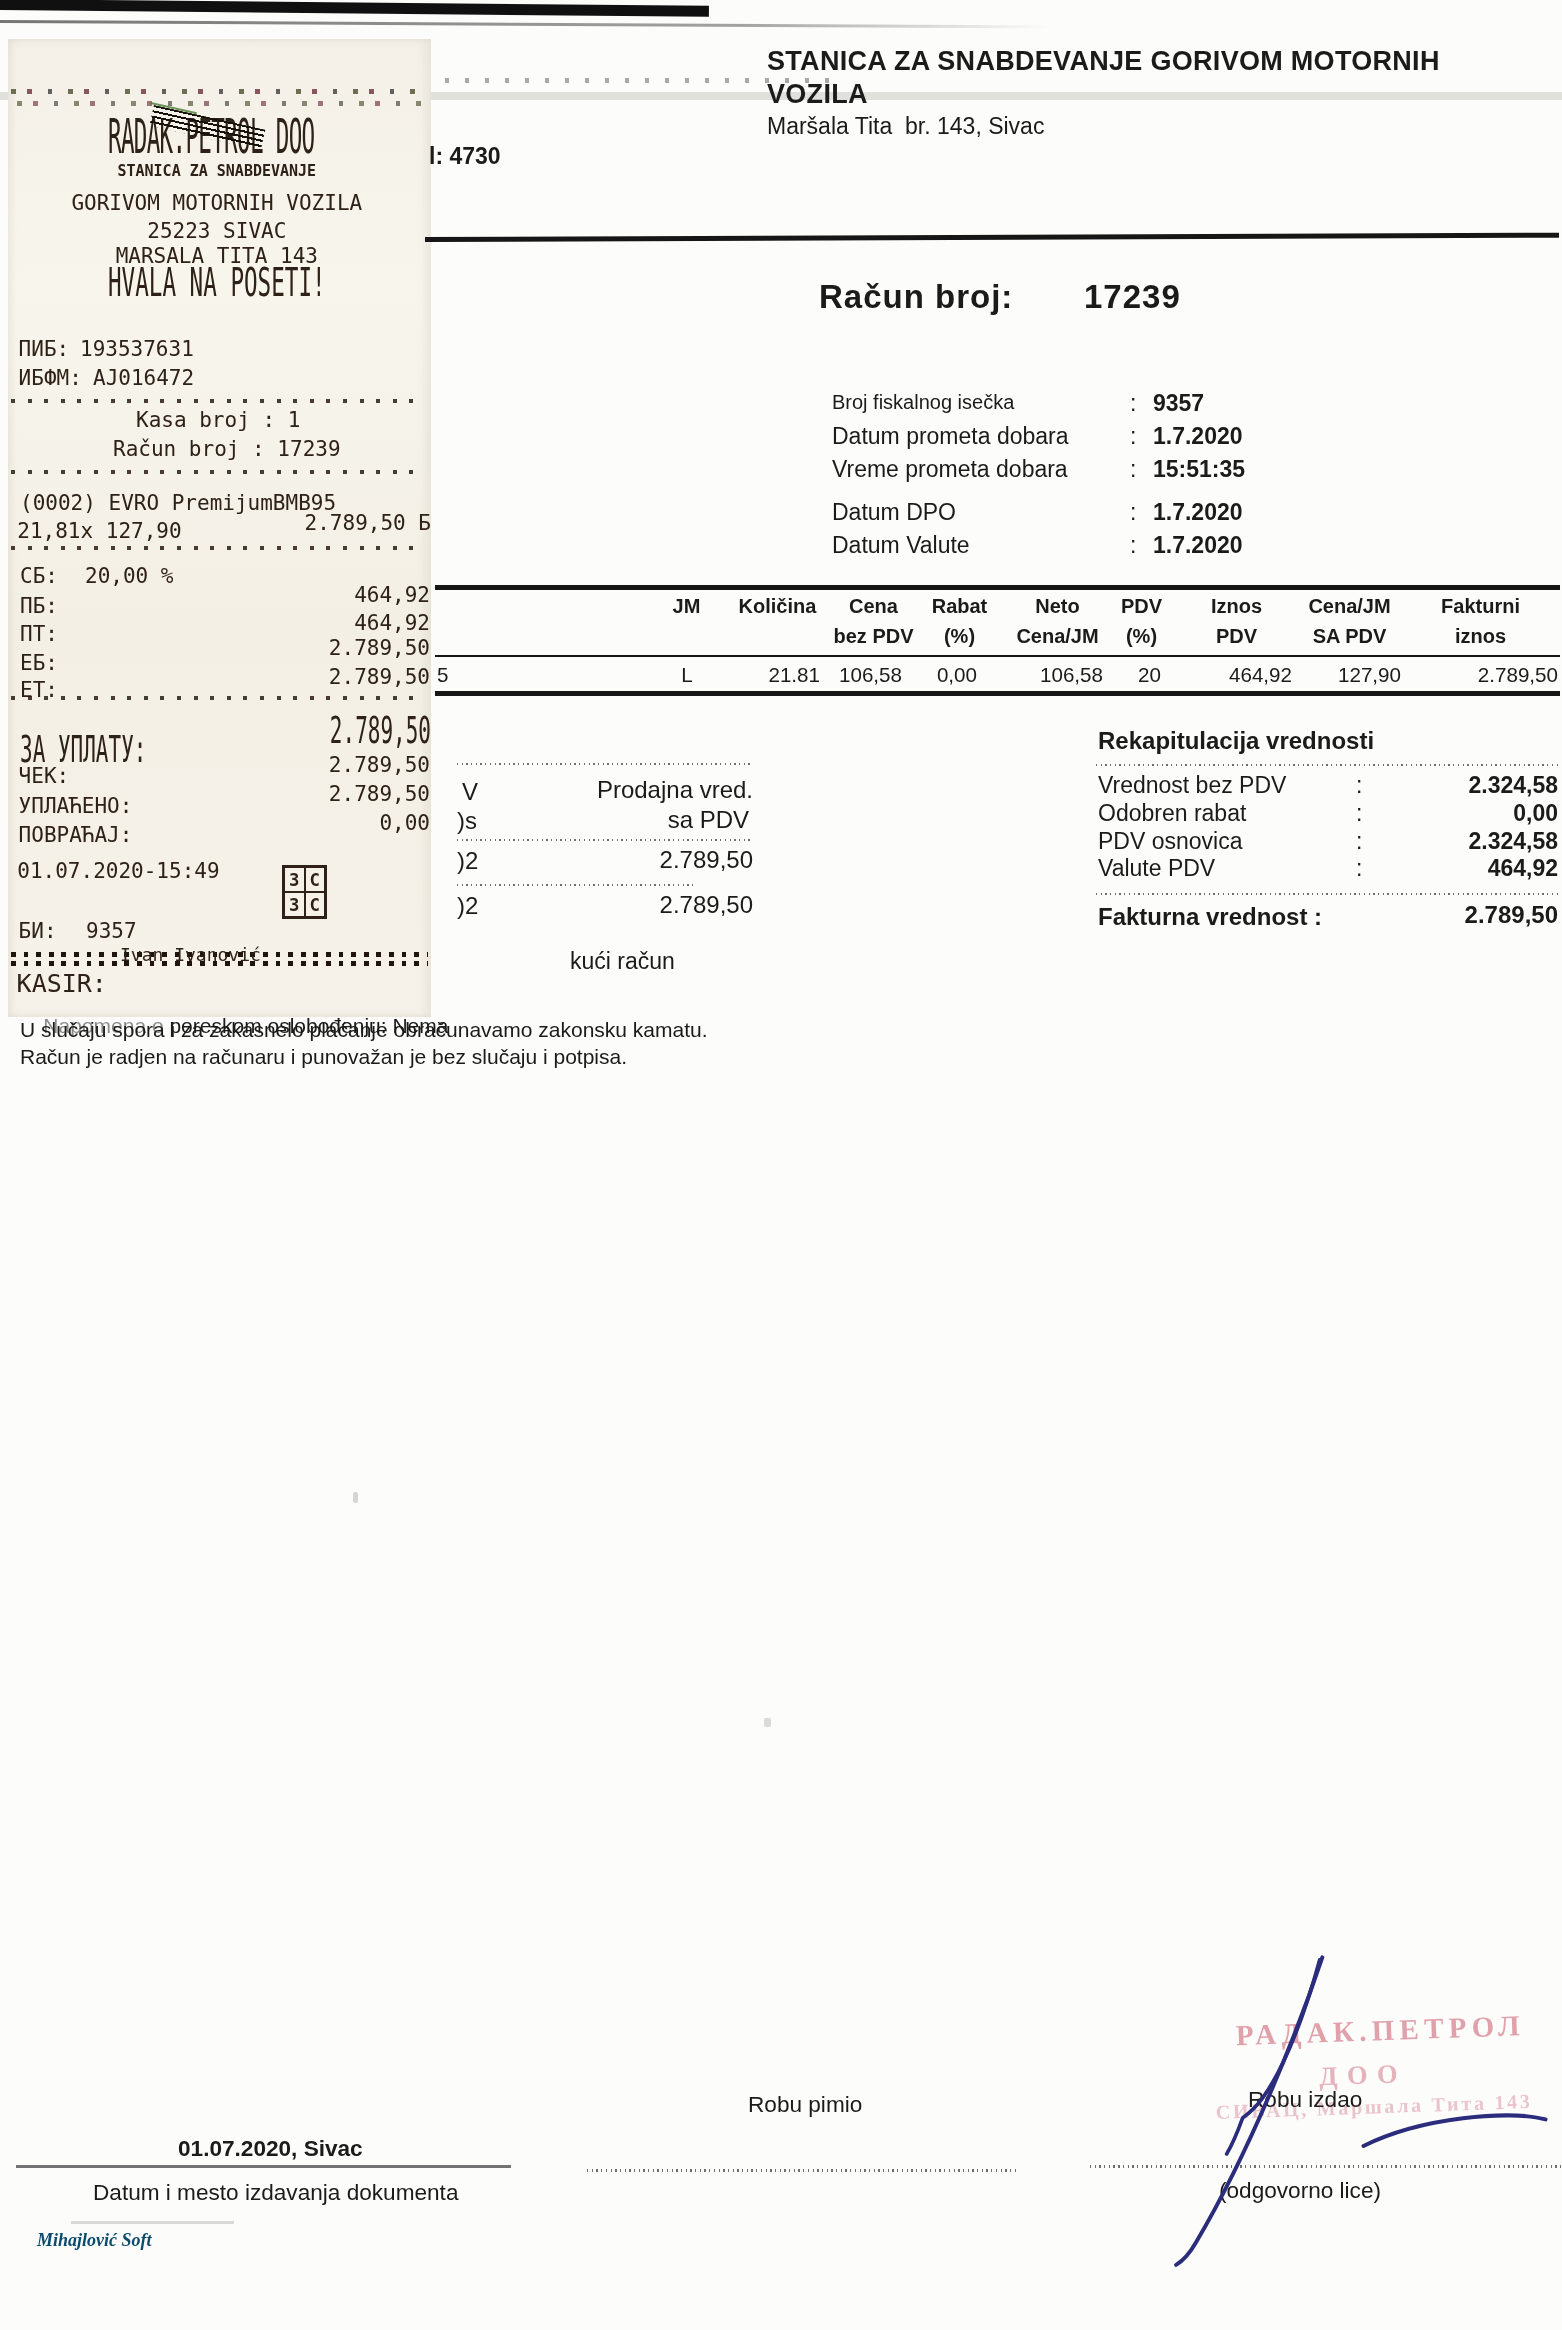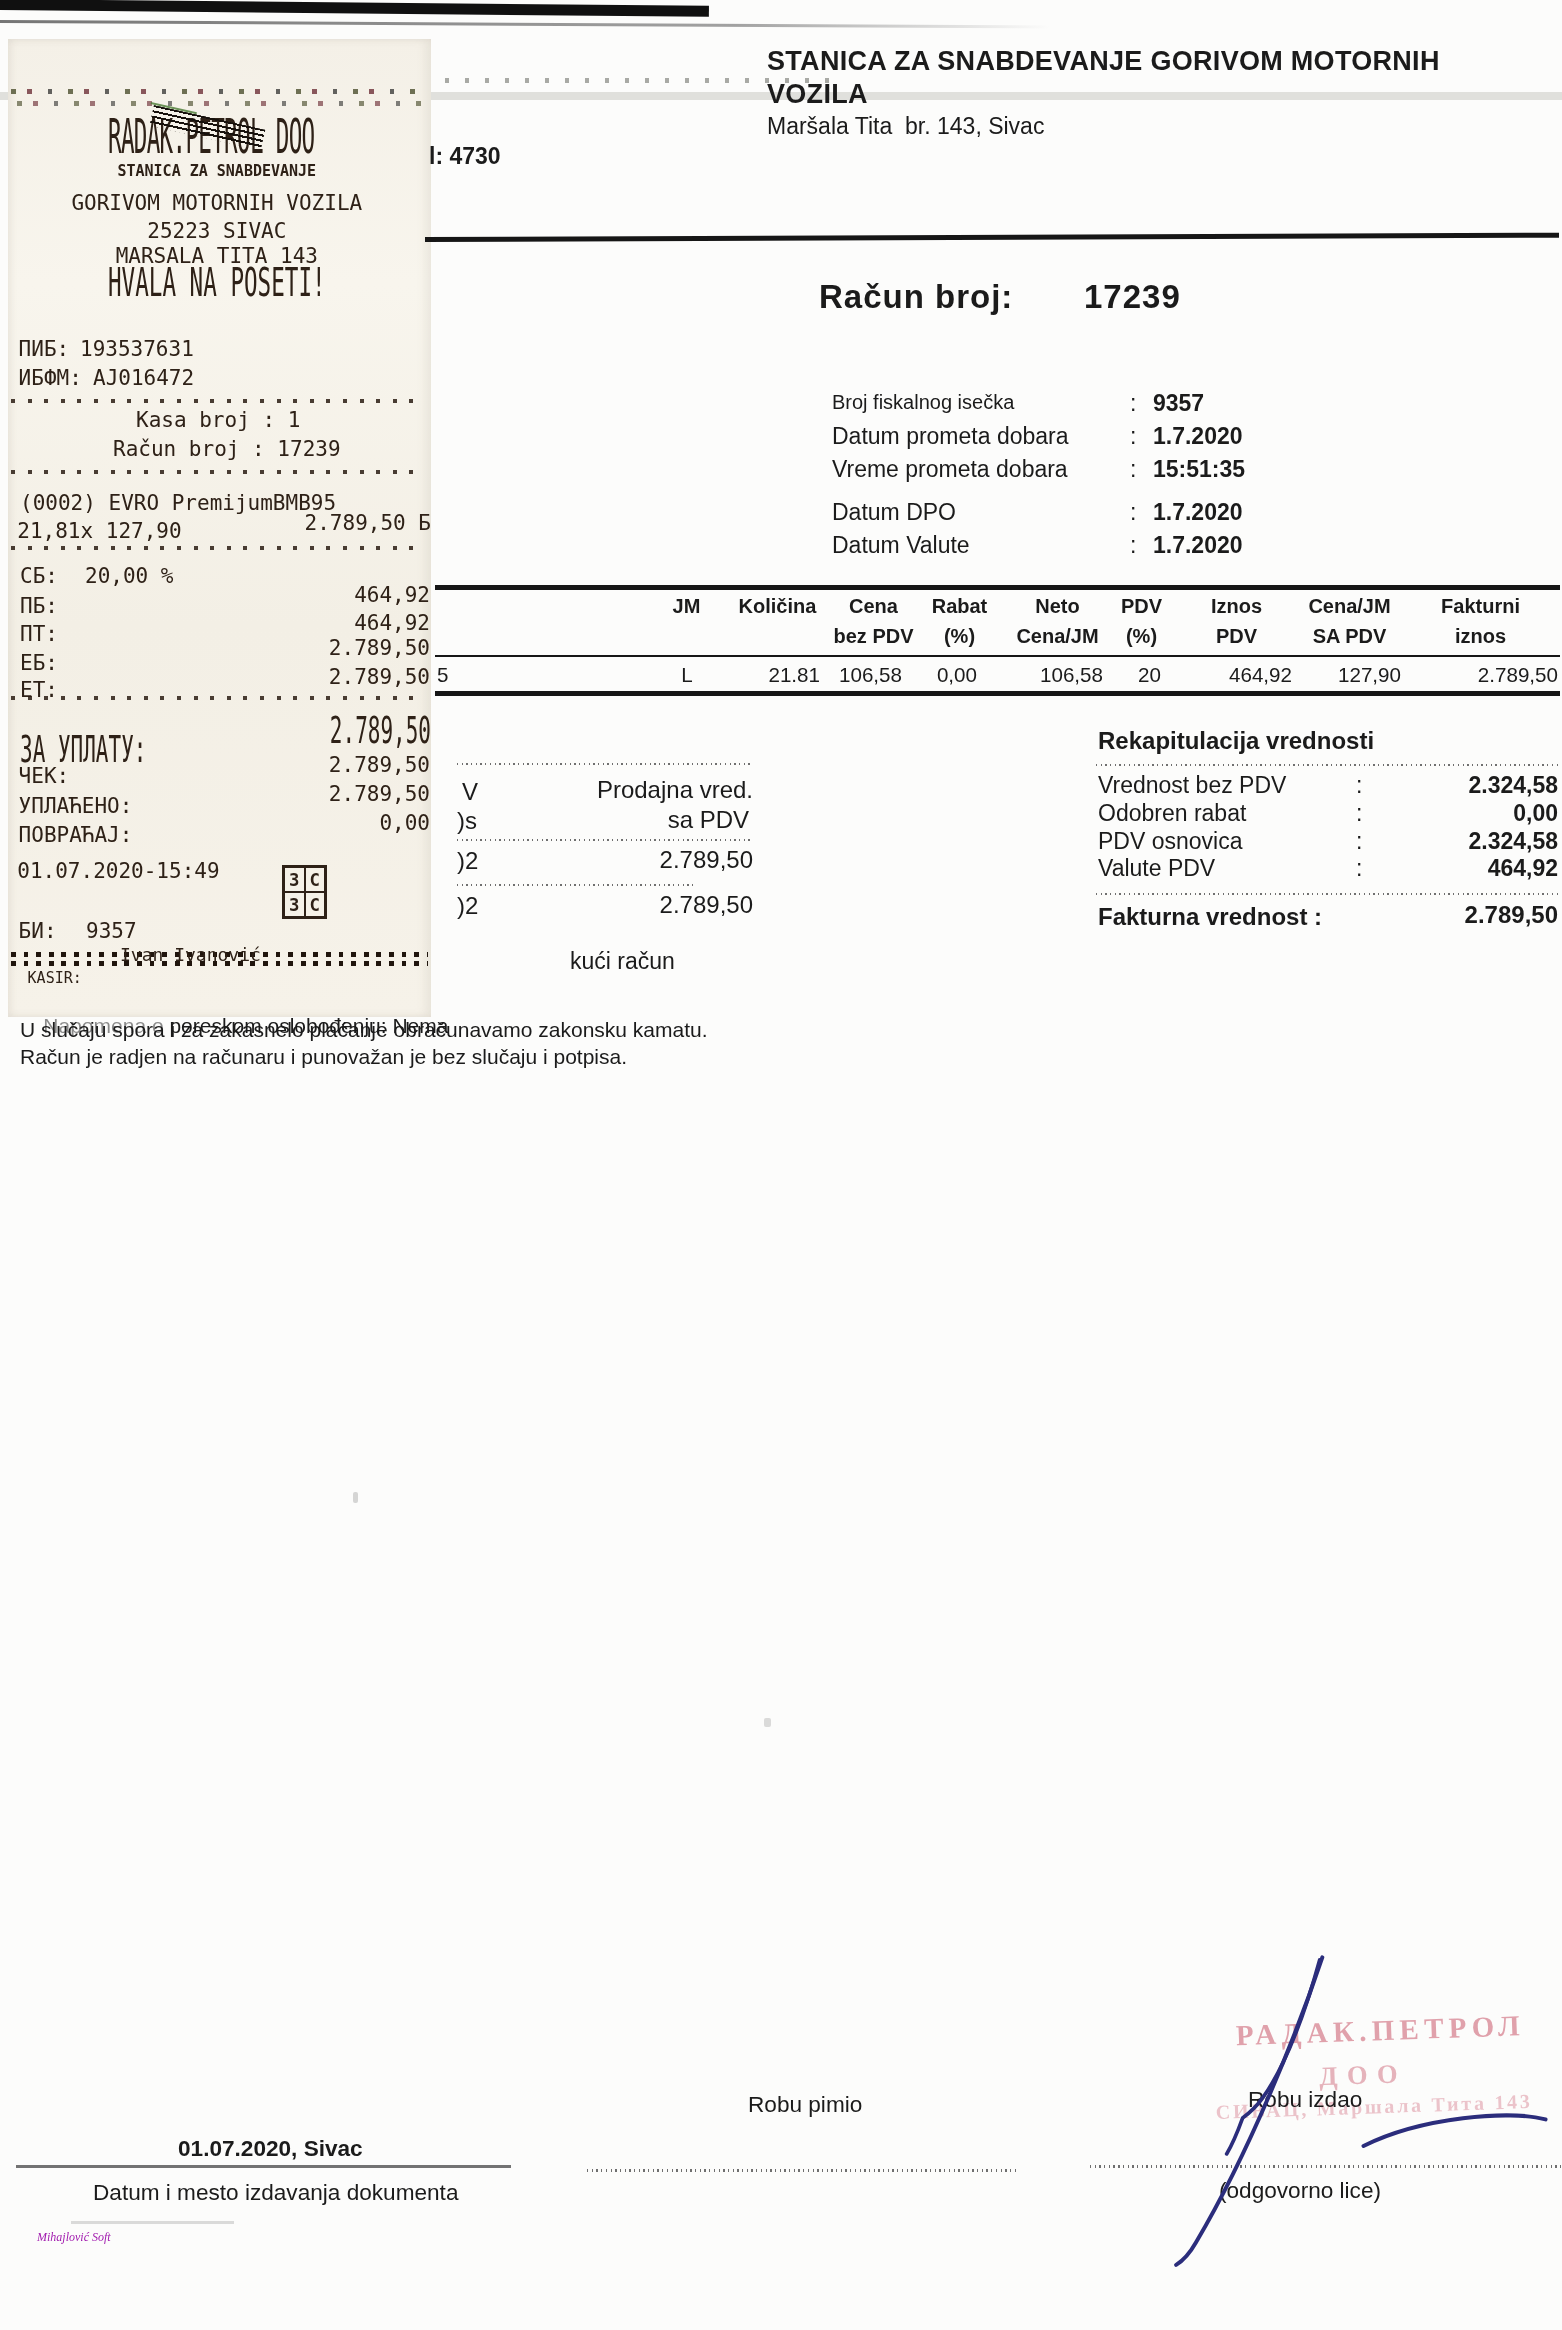--- a/index.html
+++ b/index.html
@@ -104,21 +104,21 @@
     <span>З</span>
     <span>С</span>
   </div>
 
   <div class="abs rc" style="left:18.6px;top:920px;font-size:21px;">БИ:</div>
   <div class="abs rc" style="left:86px;top:920px;font-size:21px;">9357</div>
 
   <div class="abs dots2" style="left:10.6px;top:952px;width:417px;"></div>
   <div class="abs dots2" style="left:10.6px;top:961px;width:417px;"></div>
 
-  <div class="abs rc" style="left:16.6px;top:971px;font-size:15px;margin-left:11px;">KASIR:</div>
+  <div class="abs rc" style="left:16.6px;top:971px;font-size:25px;">KASIR:</div>
   <div class="abs rc" style="left:120px;top:946px;font-size:18px;">Ivan Ivanović</div>
 
   <div class="abs inv b" style="left:767px;top:47px;font-size:27px;letter-spacing:0.3px;">STANICA ZA SNABDEVANJE GORIVOM MOTORNIH</div>
   <div class="abs inv b" style="left:767px;top:80px;font-size:27px;letter-spacing:0.3px;">VOZILA</div>
   <div class="abs inv" style="left:767px;top:114px;font-size:23px;">Maršala Tita  br. 143, Sivac</div>
 
   <div class="abs inv b" style="left:429px;top:144px;font-size:23px;">l: 4730</div>
 
   <div class="abs hline" style="left:425px;top:237px;width:1134px;height:4.7px;transform:rotate(-0.22deg);transform-origin:left top;"></div>
 
@@ -215,21 +215,21 @@
   <div class="abs inv" style="left:20px;top:1018px;font-size:21px;">U slučaju spora i za zakasnelo plaćanje obračunavamo zakonsku kamatu.</div>
   <div class="abs inv" style="left:20px;top:1045px;font-size:21px;">Račun je radjen na računaru i punovažan je bez slučaju i potpisa.</div>
 
   <div class="abs" style="left:353px;top:1492px;width:5.3px;height:10.6px;background:#9a9a9a;opacity:.4;border-radius:2px;"></div>
   <div class="abs" style="left:764px;top:1718px;width:6.6px;height:9.3px;background:#9a9a9a;opacity:.35;border-radius:2px;"></div>
 
   <div class="abs inv b" style="left:178px;top:2137px;font-size:22.6px;">01.07.2020, Sivac</div>
   <div class="abs" style="left:16px;top:2165px;width:495px;height:2.7px;background:#5a5a5a;opacity:.85;"></div>
   <div class="abs inv" style="left:93px;top:2181px;font-size:22.6px;">Datum i mesto izdavanja dokumenta</div>
   <div class="abs" style="left:71px;top:2221px;width:163px;height:3.3px;background:#8a8a8a;opacity:.3;"></div>
-  <div class="abs inv" style="left:37px;top:2231px;font-size:12px;font-style:italic;color:#a21caf;font-family:'Liberation Serif',serif;">Mihajlović Soft</div>
+  <div class="abs inv" style="left:37px;top:2231px;font-size:18px;font-style:italic;color:#0c4a6e;font-family:'Liberation Serif',serif;font-weight:bold;">Mihajlović Soft</div>
 
   <div class="abs inv" style="left:748px;top:2093px;font-size:22.6px;">Robu pimio</div>
   <div class="abs fdots" style="left:587px;top:2169px;width:432px;height:2.7px;"></div>
 
   <div class="abs" style="left:1209px;top:2007px;width:352px;height:120px;transform:rotate(-2deg);">
     <div class="abs stamp" style="left:28px;top:6.6px;font-size:29px;letter-spacing:5.3px;">РАДАК.ПЕТРОЛ</div>
     <div class="abs stamp" style="left:110px;top:52px;font-size:26.6px;letter-spacing:9.3px;opacity:.8;">ДОО</div>
     <div class="abs stamp" style="left:5.3px;top:88px;font-size:20px;letter-spacing:2.7px;opacity:.75;color:rgba(201,85,106,.45);">СИВАЦ, Маршала Тита 143</div>
   </div>
 

